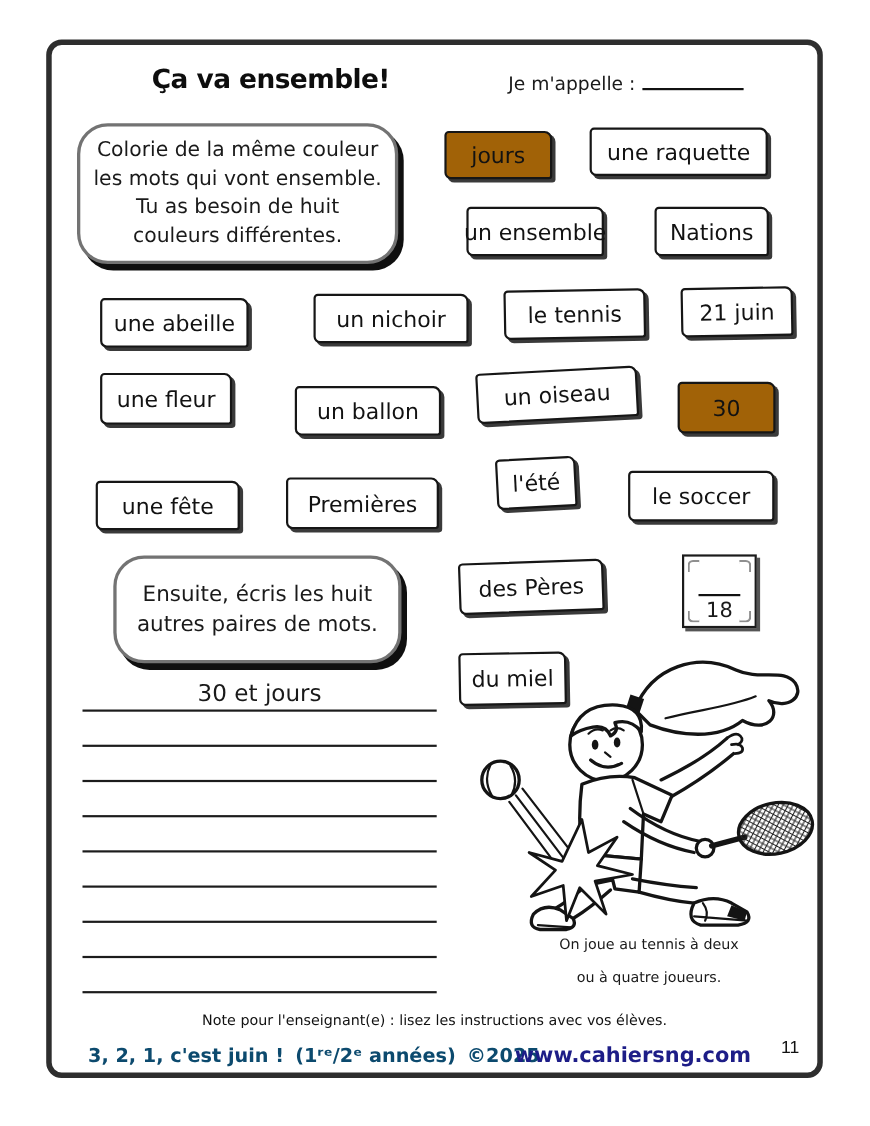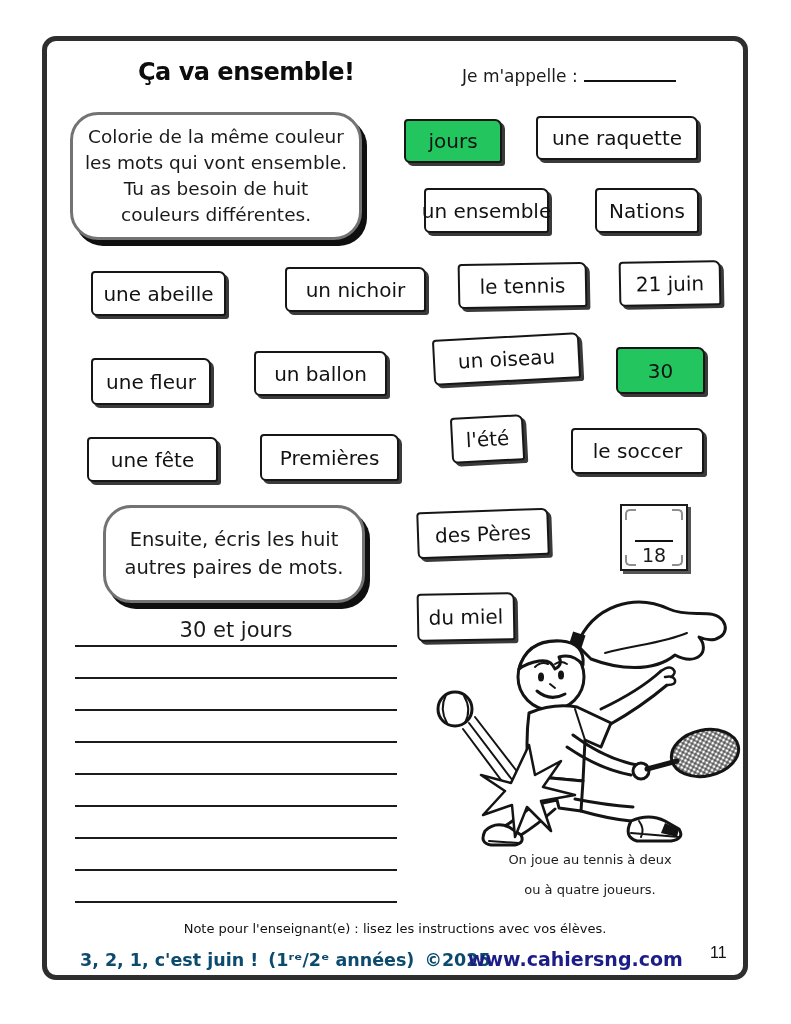--- a/index.html
+++ b/index.html
@@ -28,21 +28,21 @@
   .bubble1{left:70px;top:112px;width:286px;height:122px;font-size:18.5px;line-height:26px;}
   .bubble2{left:103px;top:505px;width:256px;height:92px;font-size:19.5px;line-height:28px;}
   
   .word-box{
     background:#fff;border:2.5px solid #161616;
     border-radius:4px 7px 3px 6px;
     box-shadow:3px 3px 0 #3a3a3a;
     display:flex;align-items:center;justify-content:center;
     font-size:20px;white-space:nowrap;color:#121212;
   }
-  .word-box.hl{background:#22c55e;}
+  .word-box.hl{background:#a16207;}
   .r-1{transform:rotate(-1deg);}
   .r-2{transform:rotate(-2deg);}
   .r-3{transform:rotate(-3deg);}
   
   .calendar{
     left:620px;top:504px;width:64px;height:60px;background:#fff;
     border:2.5px solid #1b1b1b;box-shadow:3px 3px 0 #555;
     display:flex;flex-direction:column;align-items:center;justify-content:flex-end;
     padding-bottom:3px;
   }
@@ -86,22 +86,22 @@
 </div>
 
 <div class="abs word-box hl" style="left:404px;top:119px;width:94px;height:40px;">jours</div>
 <div class="abs word-box" style="left:536px;top:116px;width:158px;height:40px;">une raquette</div>
 <div class="abs word-box" style="left:424px;top:188px;width:121px;height:41px;">un ensemble</div>
 <div class="abs word-box" style="left:595px;top:188px;width:100px;height:41px;">Nations</div>
 <div class="abs word-box" style="left:91px;top:271px;width:131px;height:41px;">une abeille</div>
 <div class="abs word-box" style="left:285px;top:267px;width:137px;height:41px;">un nichoir</div>
 <div class="abs word-box r-1" style="left:458px;top:263px;width:125px;height:41px;">le tennis</div>
 <div class="abs word-box r-1" style="left:619px;top:261px;width:98px;height:41px;">21 juin</div>
-<div class="abs word-box" style="left:91px;top:358px;width:116px;height:43px;">une fleur</div>
-<div class="abs word-box" style="left:254px;top:351px;width:129px;height:41px;">un ballon</div>
+<div class="abs word-box" style="left:91px;top:339px;width:116px;height:43px;">une fleur</div>
+<div class="abs word-box" style="left:268px;top:351px;width:129px;height:41px;">un ballon</div>
 <div class="abs word-box r-3" style="left:433px;top:336px;width:143px;height:42px;">un oiseau</div>
 <div class="abs word-box hl" style="left:616px;top:347px;width:85px;height:43px;">30</div>
 <div class="abs word-box" style="left:87px;top:437px;width:127px;height:41px;">une fête</div>
 <div class="abs word-box" style="left:260px;top:434px;width:135px;height:43px;">Premières</div>
 <div class="abs word-box r-3" style="left:451px;top:416px;width:69px;height:42px;">l'été</div>
 <div class="abs word-box" style="left:571px;top:428px;width:129px;height:42px;">le soccer</div>
 <div class="abs word-box r-2" style="left:417px;top:510px;width:128px;height:43px;">des Pères</div>
 
 <div class="abs calendar">
   <span class="cal-corner cal-tl"></span>

